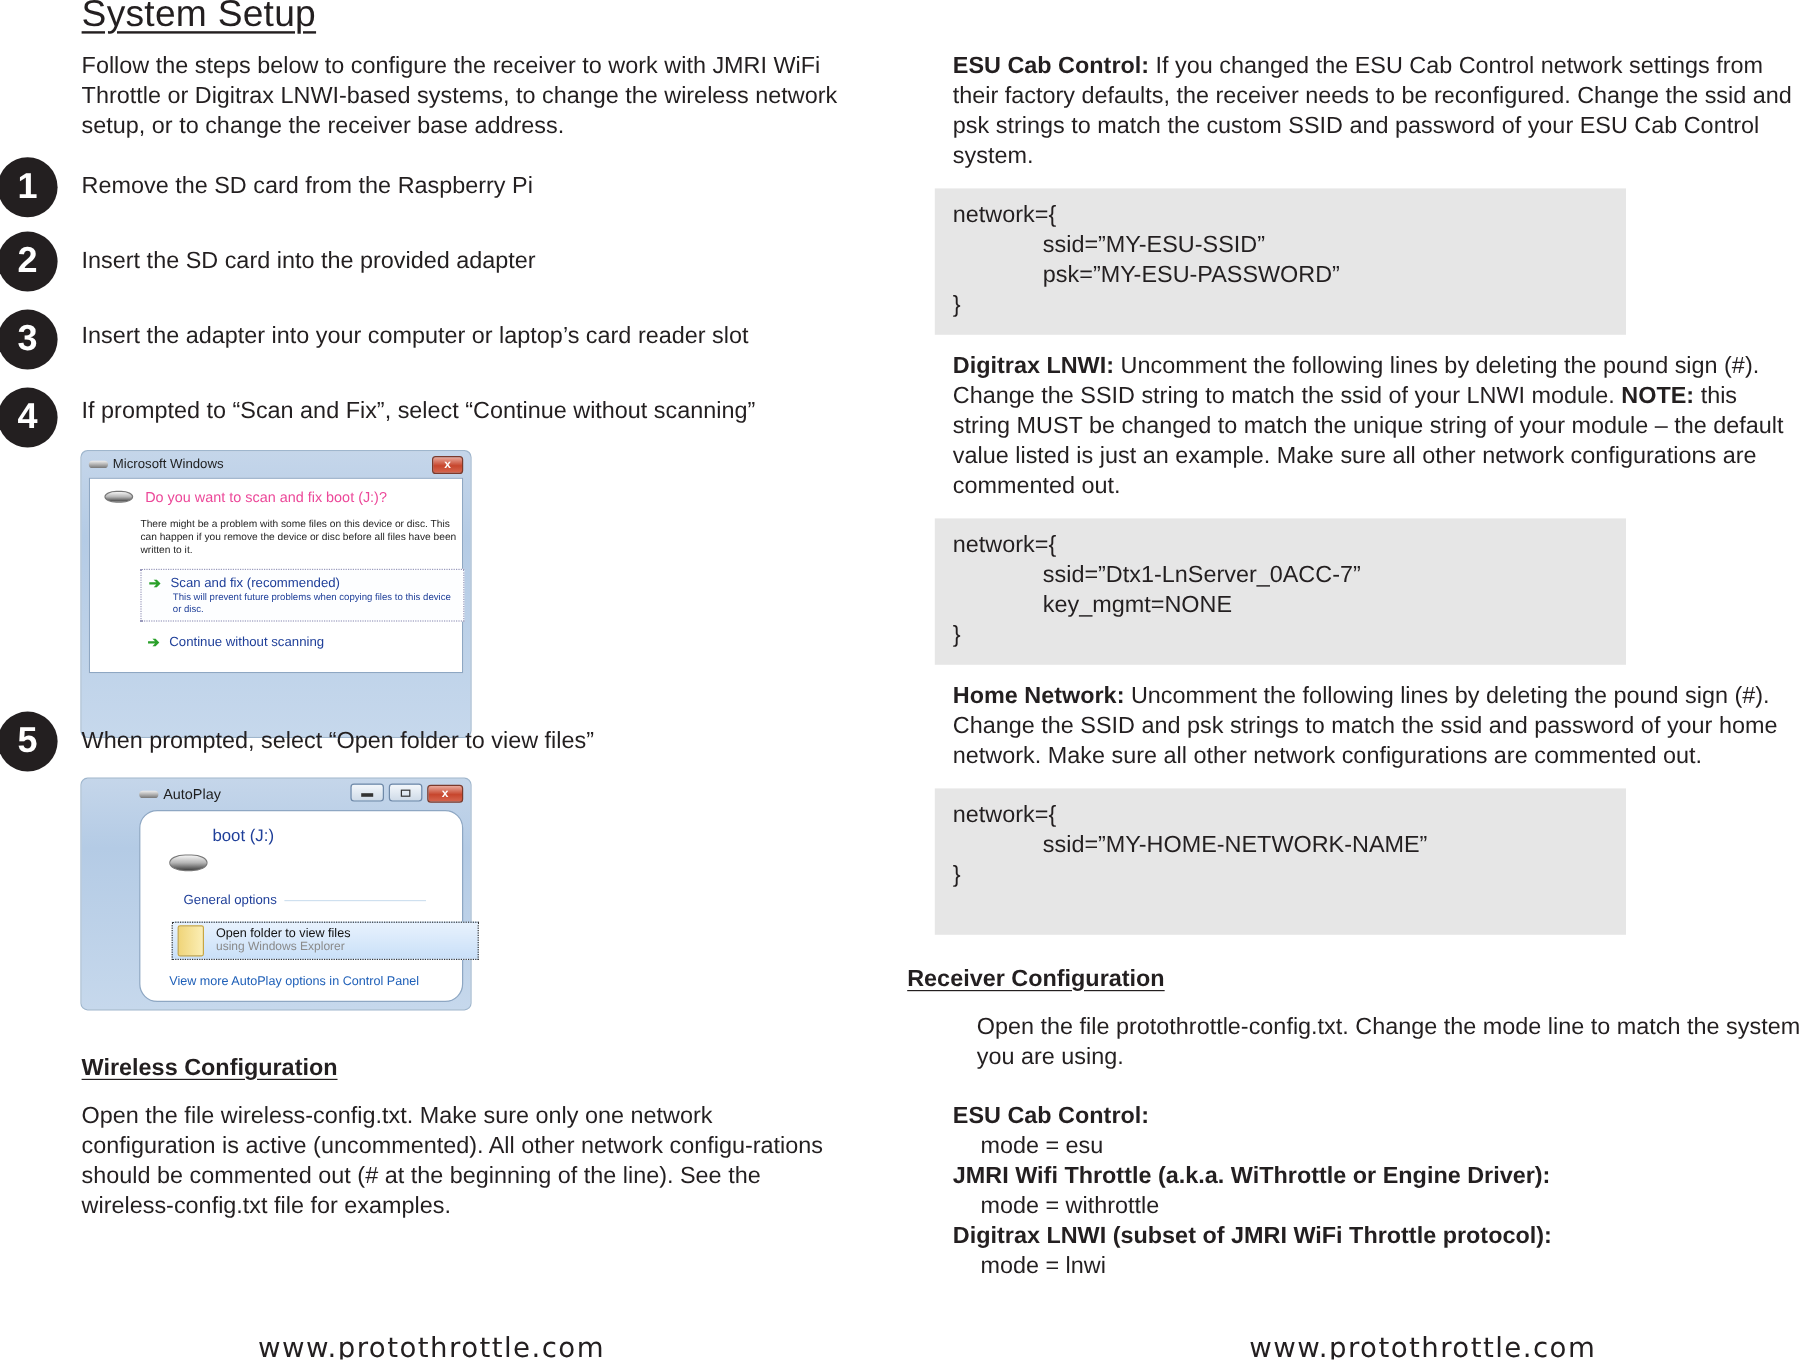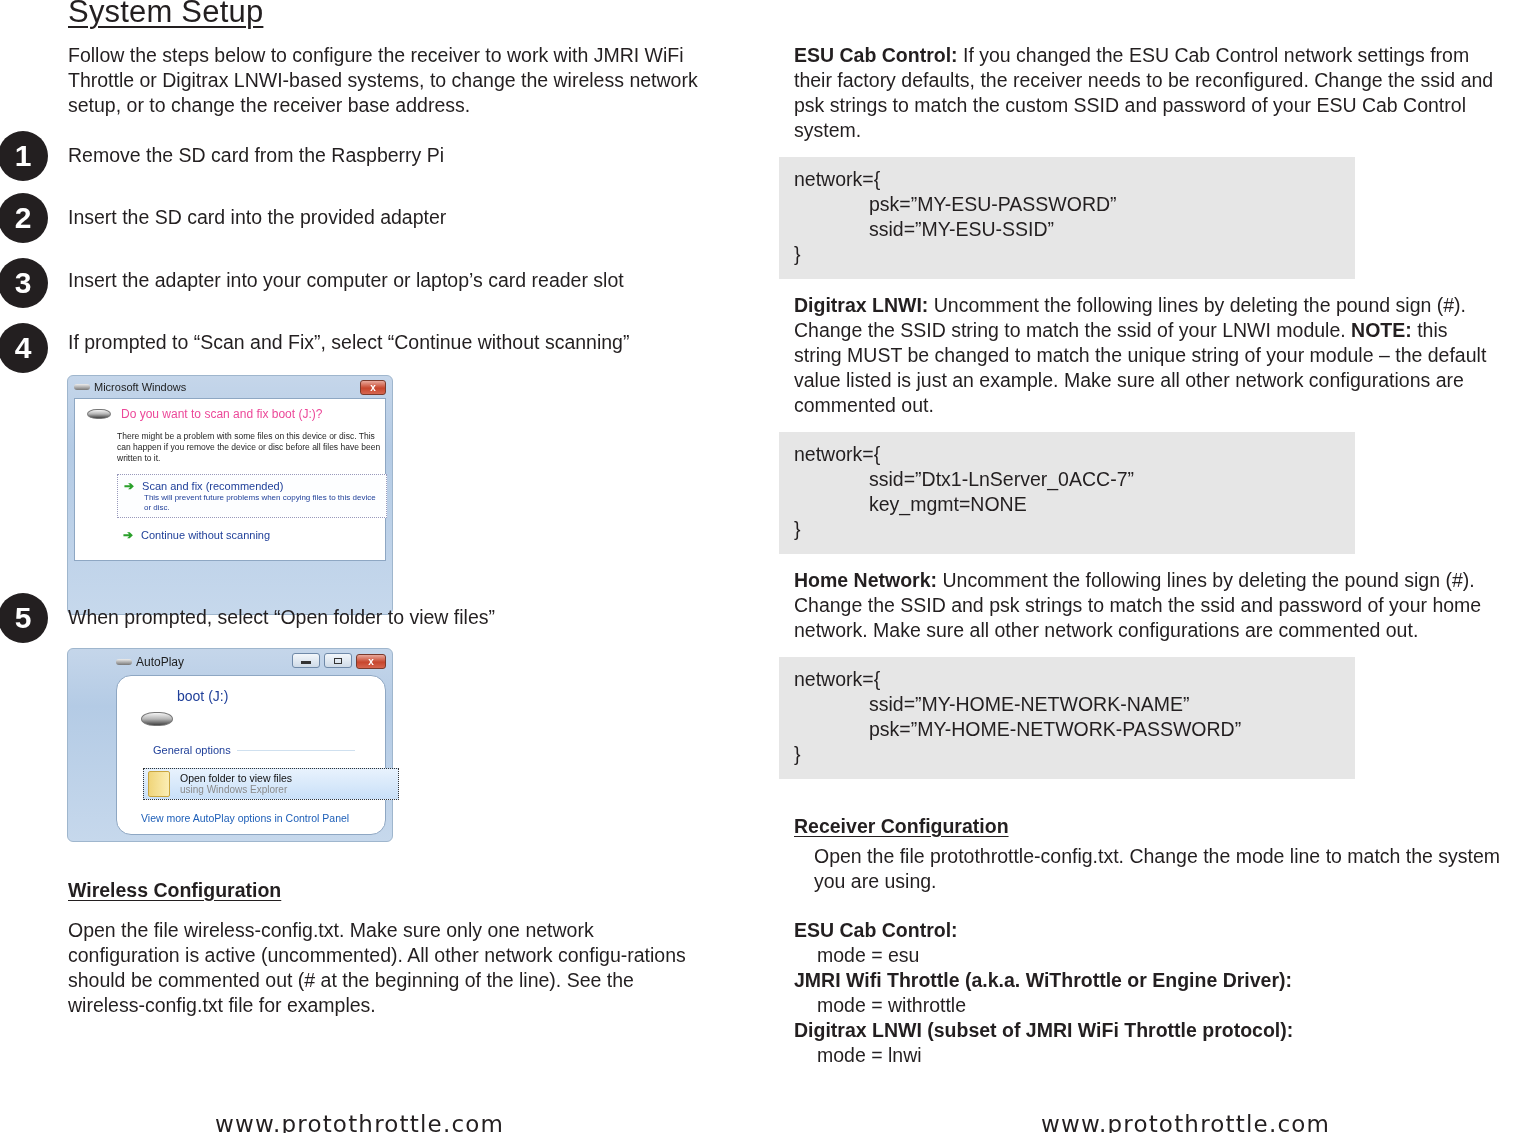--- a/index.html
+++ b/index.html
@@ -176,47 +176,46 @@
 <div class="abs section-heading" style="left:68px; top:879px;">Wireless Configuration</div>
 <div class="abs para" style="left:68px; top:918px; width:640px;">Open the file wireless-config.txt. Make sure only one network configuration is active (uncommented). All other network configu-rations should be commented out (# at the beginning of the line). See the wireless-config.txt file for examples.</div>
 
 <div class="abs footer" style="left:215px">www.protothrottle.com</div>
 
 <div class="abs para" style="left:794px; top:43px; width:712px;">
   <b>ESU Cab Control:</b><span> If you changed the ESU Cab Control network settings from their factory defaults, the receiver needs to be reconfigured. Change the ssid and psk strings to match the custom SSID and password of your ESU Cab Control system.</span>
 </div>
 <div class="abs code-box" style="top:157px; height:122px;">
   <div>network={</div>
+  <div class="indent">ssid=”MY-ESU-SSID”</div>
   <div class="indent">psk=”MY-ESU-PASSWORD”</div>
-  <div class="indent">ssid=”MY-ESU-SSID”</div>
   <div>}</div>
 </div>
 
 <div class="abs para" style="left:794px; top:293px; width:700px;">
   <b>Digitrax LNWI:</b><span> Uncomment the following lines by deleting the pound sign (#). Change the SSID string to match the ssid of your LNWI module.</span>
   <b>NOTE:</b><span> this string MUST be changed to match the unique string of your module – the default value listed is just an example. Make sure all other network configurations are commented out.</span>
 </div>
 <div class="abs code-box" style="top:432px; height:122px;">
   <div>network={</div>
   <div class="indent">ssid=”Dtx1-LnServer_0ACC-7”</div>
   <div class="indent">key_mgmt=NONE</div>
   <div>}</div>
 </div>
 
 <div class="abs para" style="left:794px; top:568px; width:725px;">
   <b>Home Network:</b><span> Uncomment the following lines by deleting the pound sign (#). Change the SSID and psk strings to match the ssid and password of your home network. Make sure all other network configurations are commented out.</span>
 </div>
 <div class="abs code-box" style="top:657px; height:122px;">
   <div>network={</div>
   <div class="indent">ssid=”MY-HOME-NETWORK-NAME”</div>
-  <div class="indent">psk=”MY-HOME-NETWORK-PASSWORD”</div>
   <div>}</div>
 </div>
 
-<div class="abs section-heading" style="left:794px; top:805px;margin-top:10px;">Receiver Configuration</div>
+<div class="abs section-heading" style="left:756px; top:805px;">Receiver Configuration</div>
 <div class="abs para" style="left:814px; top:844px; width:712px;">Open the file protothrottle-config.txt. Change the mode line to match the system you are using.</div>
 
 <div class="abs para" style="left:794px; top:918px; width:712px;">
   <div><b>ESU Cab Control:</b></div>
   <div class="mode-line">mode = esu</div>
   <div><b>JMRI Wifi Throttle (a.k.a. WiThrottle or Engine Driver):</b></div>
   <div class="mode-line">mode = withrottle</div>
   <div><b>Digitrax LNWI (subset of JMRI WiFi Throttle protocol):</b></div>
   <div class="mode-line">mode = lnwi</div>
 </div>

